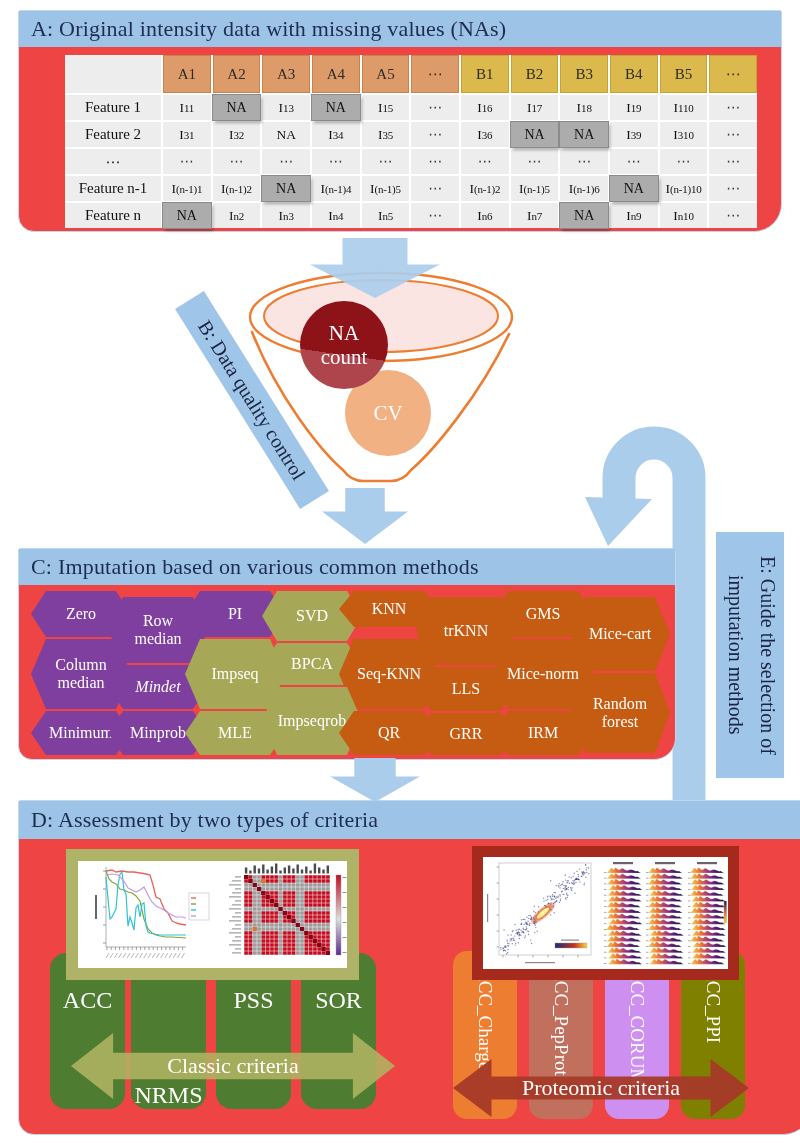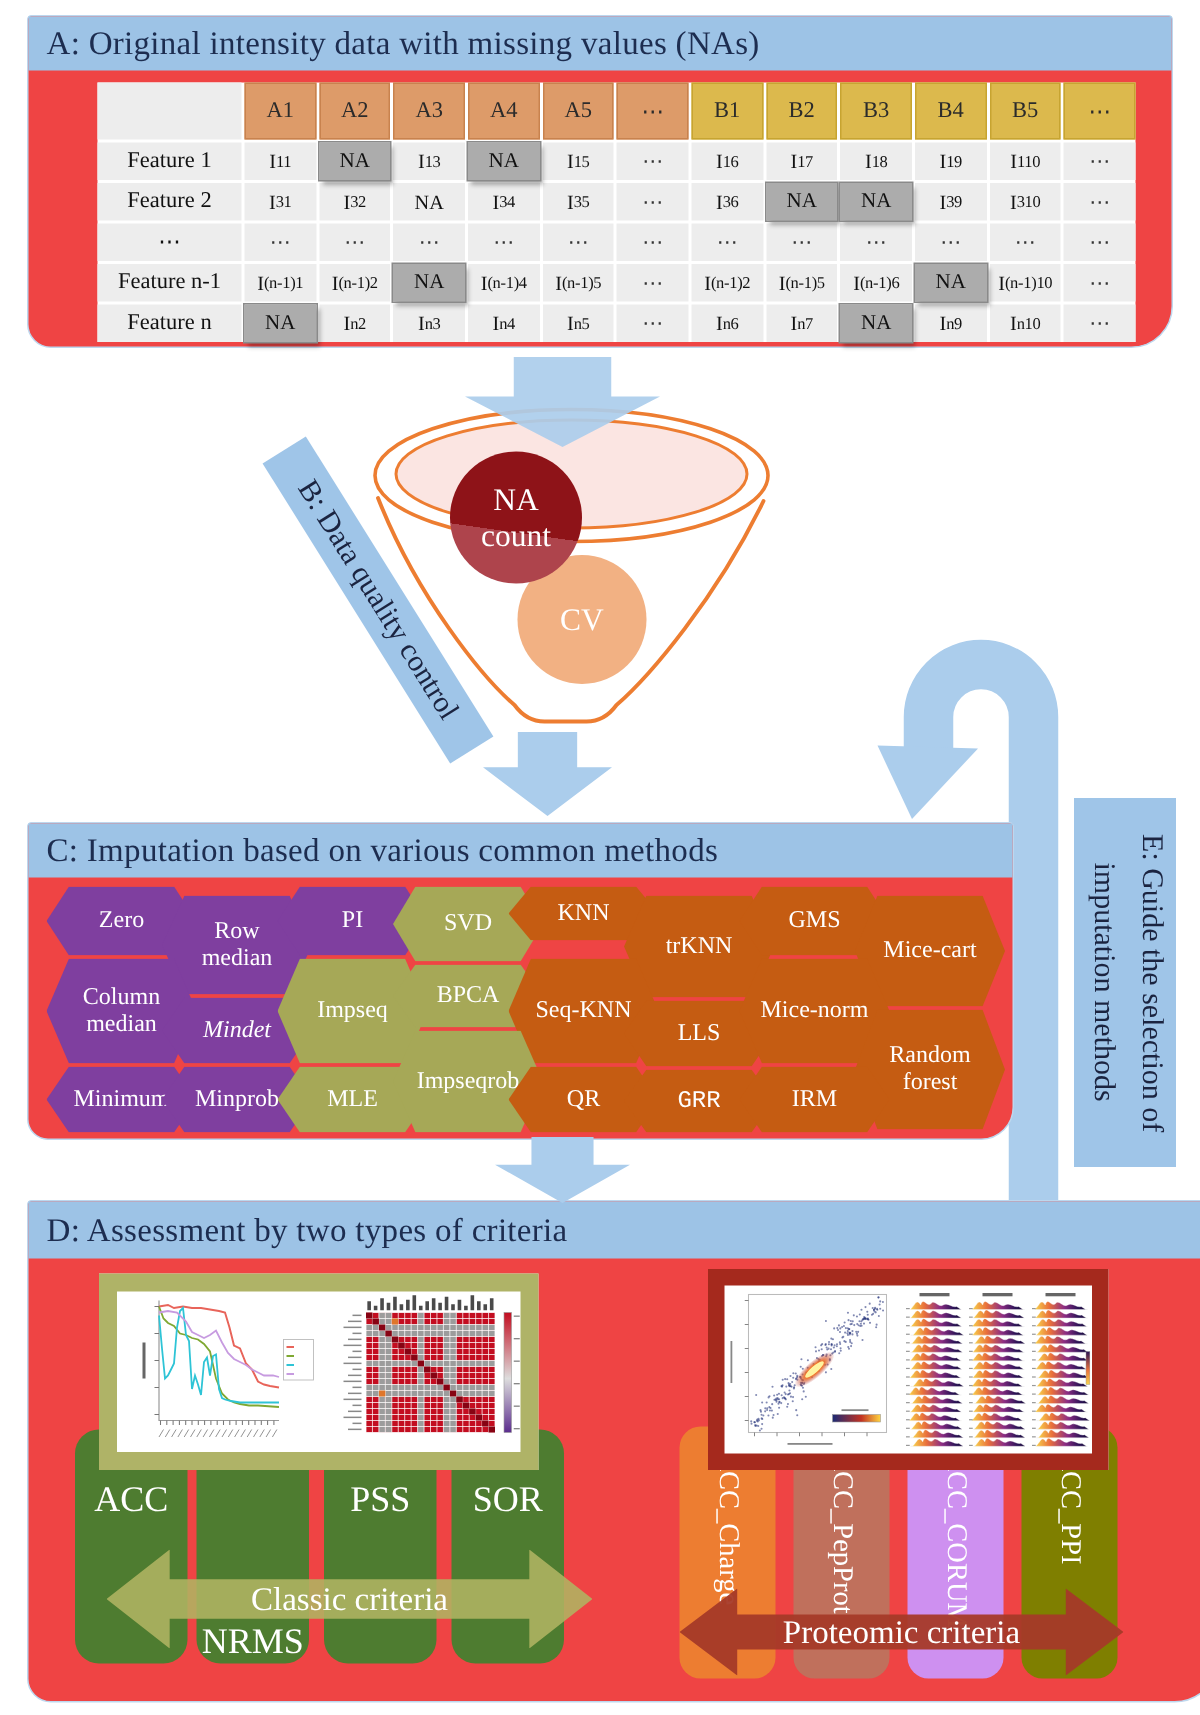--- a/index.html
+++ b/index.html
@@ -246,21 +246,21 @@
         <div class="hex olive" style="left: 166px; top: 162px; width: 100px; height: 44px; font-family: Liberation Serif, serif;">
           <span style="padding: 0px 10px;">MLE</span>
         </div>
         <div class="hex olive" style="left: 243px; top: 138px; width: 100px; height: 68px;">
           <span style="padding: 0px 10px;">Impseqrob</span>
         </div>
         <div class="hex orange" style="left: 320px; top: 162px; width: 100px; height: 44px;">
           <span style="padding: 0px 10px;">QR</span>
         </div>
         <div class="hex orange" style="left: 397px; top: 164px; width: 100px; height: 42px;">
-          <span style="padding: 0px 10px; font-family: Liberation Mono, monospace;">GRR</span>
+          <span style="padding: 0px 10px;">GRR</span>
         </div>
         <div class="hex orange" style="left: 474px; top: 162px; width: 100px; height: 44px;">
           <span style="padding: 0px 10px;">IRM</span>
         </div>
       </div>
   </div>
 
   <div class="banner" id="e-banner">E: Guide the selection of
 imputation methods</div>
 

